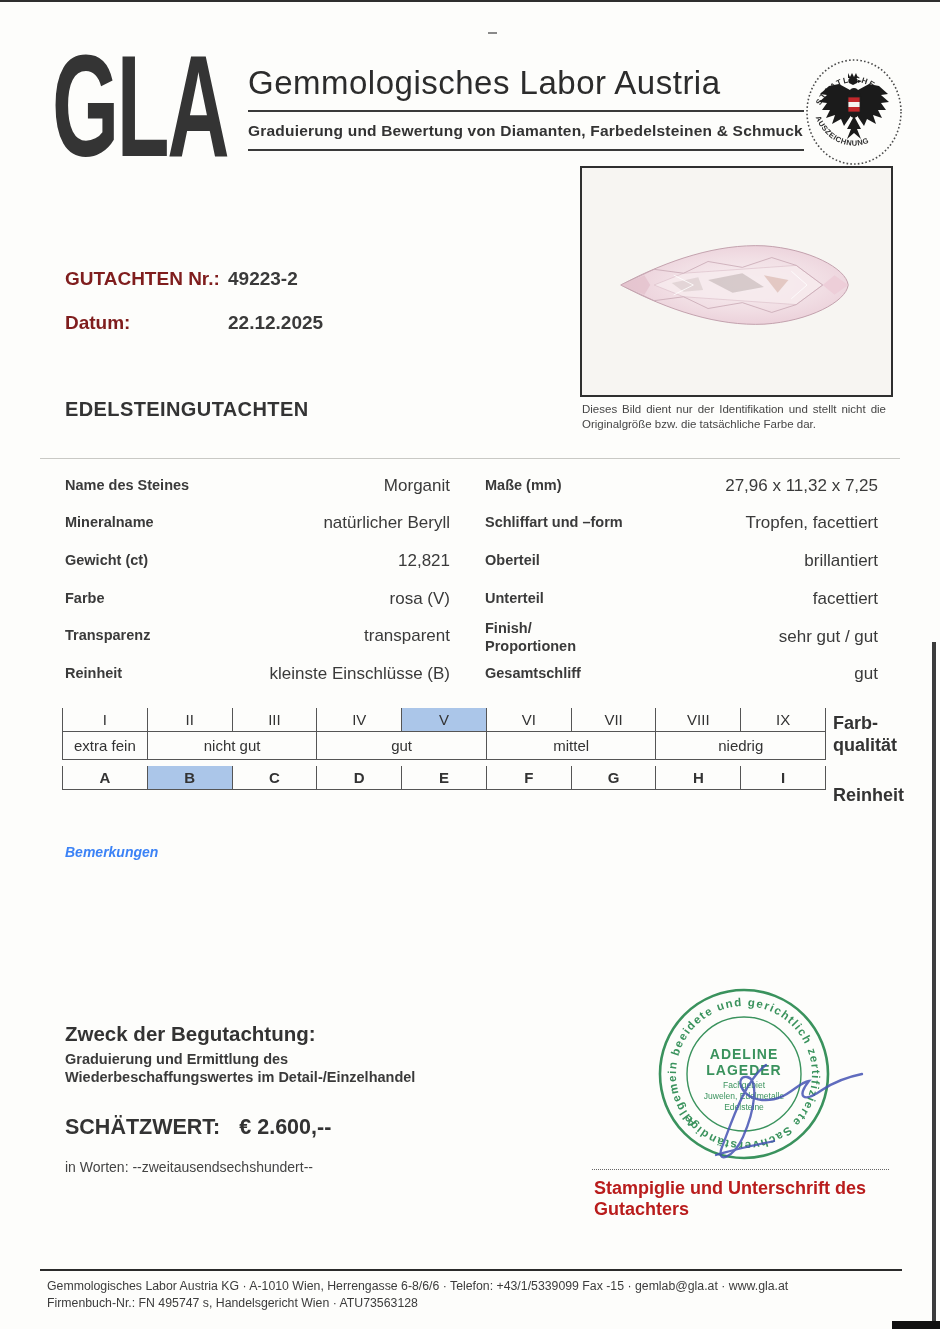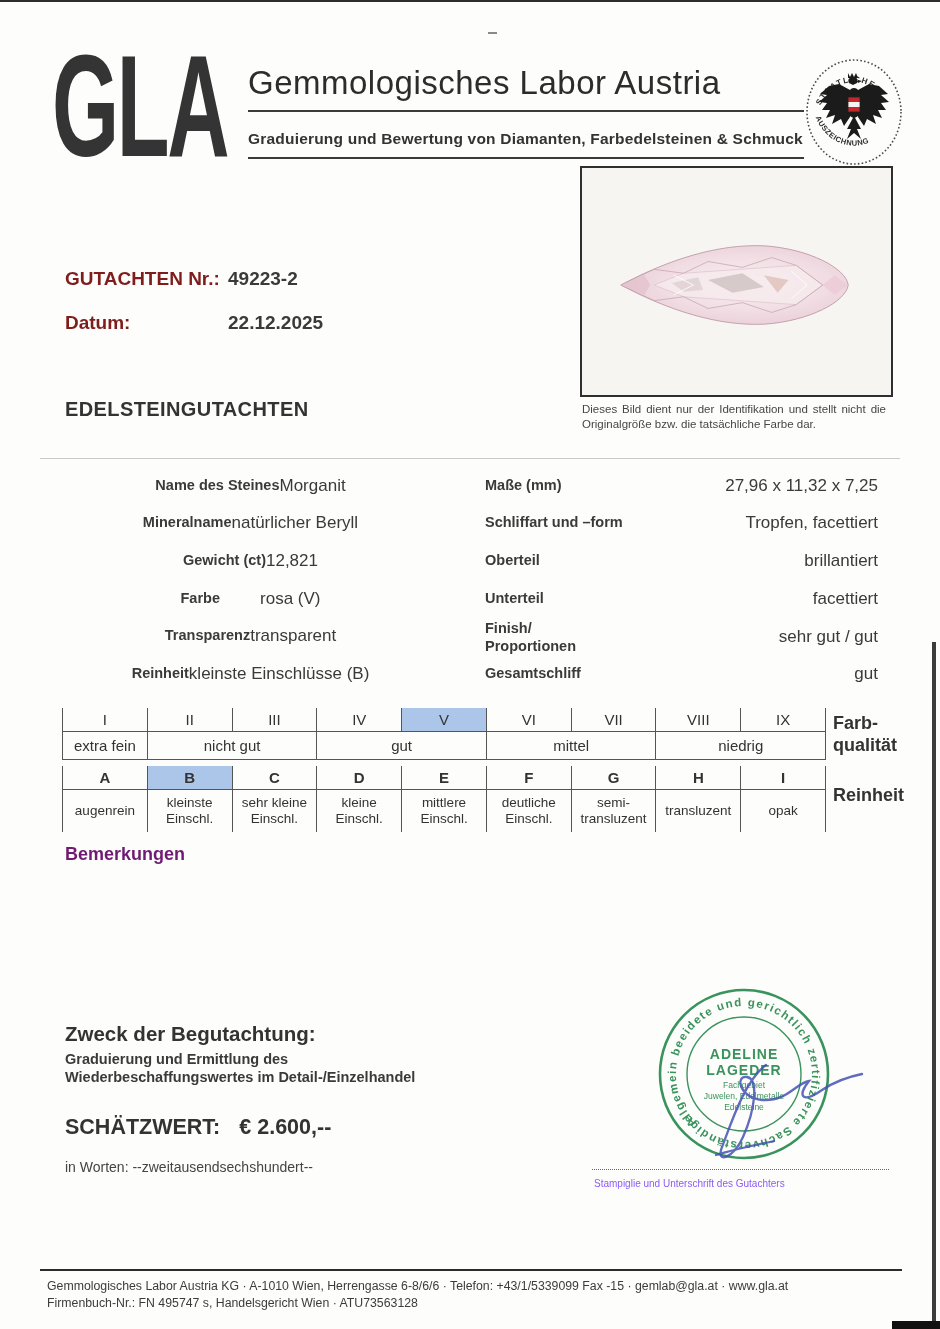--- a/index.html
+++ b/index.html
@@ -15,21 +15,21 @@
   .artifact-dash{position:absolute; left:488px; top:30px; width:9px; height:2px; background:#8a8a8a;}
 
   
   .logo{
     left:52px; top:46px; font-size:144px; font-weight:700; color:#343434;
     line-height:0.82; letter-spacing:-4px;
     transform:scaleX(0.60); transform-origin:left top;
   }
   .titleblock{left:248px; top:62px; width:556px;}
   .lab-title{font-size:33px; font-weight:400; color:#2c2c2c; letter-spacing:0.5px; padding-bottom:8px; border-bottom:2px solid #3a3a3a;}
-  .lab-sub{font-size:15.5px; font-weight:700; color:#333; padding-top:18px; padding-bottom:9px; border-bottom:2px solid #3a3a3a; letter-spacing:0.2px;}
+  .lab-sub{font-size:15.5px; font-weight:700; color:#333; padding-top:10px; padding-bottom:9px; border-bottom:2px solid #3a3a3a; letter-spacing:0.2px;}
   .emblem{left:803px; top:54px;}
 
   
   .meta-label{font-size:19px; font-weight:700; color:#7f1d1d;}
   .meta-value{font-size:19px; font-weight:700; color:#3a3a3a;}
 
   
   .photo-frame{
     left:580px; top:164px; width:309px; height:227px;
     border:2px solid #2f2f2f; background:#f7f5f2;
@@ -38,21 +38,21 @@
     left:582px; top:400px; width:304px; font-size:11.5px; line-height:1.32;
     color:#464646; text-align:justify;
   }
   .section-title{left:65px; top:396px; font-size:20px; font-weight:700; letter-spacing:0.4px; color:#333;}
   .thin-sep{left:40px; top:456px; width:860px; height:0; border-top:1px solid #c9c9c5;}
 
   
   .prop-row{position:absolute; display:flex; justify-content:space-between; align-items:flex-start;}
   .prop-row .plabel{font-size:14.5px; font-weight:700; color:#3a3a3a; white-space:pre-line; line-height:1.25;}
   .prop-row .pvalue{font-size:17px; color:#3a3a3a; text-align:right;}
-  .col-l{left:58px; width:385px;justify-content:center;}
+  .col-l{left:65px; width:385px;}
   .col-r{left:485px; width:393px;}
 
   
   .gtable{left:62px; top:706px; width:764px;}
   .grow{display:flex;}
   .gblock{border-left:1.5px solid #555;}
   .gcell{
     box-sizing:border-box; border-right:1.5px solid #555; text-align:center;
     color:#333; display:flex; align-items:center; justify-content:center;
   }
@@ -60,34 +60,34 @@
   .r-num{border-bottom:1.5px solid #555;}
   .r-word .gcell{height:27px; font-size:15px;}
   .r-word{border-bottom:1.5px solid #555;}
   .r-let .gcell{width:84.8px; height:23px; font-size:15px; font-weight:700;}
   .r-let{border-bottom:1.5px solid #555;}
   .r-desc .gcell{width:84.8px; height:42px; font-size:13.5px; line-height:1.15; padding:1px 2px;}
   .gcell.hl{background:#abc6e9;}
   .gap5{height:6px;}
   .axis-label{position:absolute; font-size:18px; font-weight:700; color:#333; line-height:1.2;}
 
-  .remarks{left:65px; top:842px; font-size:18px; font-weight:700; color:#701a75;}
+  .remarks{left:65px; top:842px; font-size:14px; font-weight:700; color:#3b82f6;font-style:italic;}
 
   
   .purpose-h{left:65px; top:1020px; font-size:20.5px; font-weight:700; color:#333;}
   .purpose-l1{left:65px; top:1049px; font-size:14.5px; font-weight:700; color:#3a3a3a;}
   .purpose-l2{left:65px; top:1067px; font-size:14.5px; font-weight:700; color:#3a3a3a;}
   .value-row{left:65px; top:1113px; font-size:21.5px; font-weight:700; color:#333;}
   .value-row .vlabel{margin-right:19px;text-align:center;}
   .in-words{left:65px; top:1157px; font-size:14px; color:#444;}
 
   
   .stamp-box{left:646px; top:975px; width:280px; height:200px;}
   .dotted-line{left:592px; top:1167px; width:297px; border-top:1.5px dotted #666;}
-  .stamp-caption{left:594px; top:1176px; font-size:10px; color:#8b5cf6;}
+  .stamp-caption{left:594px; top:1176px; font-size:18px; color:#b91c1c;font-weight:bold;}
 
   
   .footer-rule{left:40px; top:1267px; width:862px; border-top:2px solid #2b2b2b;}
   .footer-l1{left:47px; top:1277px; font-size:12.3px; color:#3c3c3c;}
   .footer-l2{left:47px; top:1294px; font-size:12.3px; color:#3c3c3c;}
 </style>
 </head>
 <body>
 
 <div class="page">
@@ -239,31 +239,20 @@
           <div class="gcell">A</div>
           <div class="gcell hl">B</div>
           <div class="gcell">C</div>
           <div class="gcell">D</div>
           <div class="gcell">E</div>
           <div class="gcell">F</div>
           <div class="gcell">G</div>
           <div class="gcell">H</div>
           <div class="gcell">I</div>
         </div>
-      <div class="grow r-desc" id="row-clarity-desc">
-          <div class="gcell">augenrein</div>
-          <div class="gcell">kleinste Einschl.</div>
-          <div class="gcell">sehr kleine Einschl.</div>
-          <div class="gcell">kleine Einschl.</div>
-          <div class="gcell">mittlere Einschl.</div>
-          <div class="gcell">deutliche Einschl.</div>
-          <div class="gcell">semi-transluzent</div>
-          <div class="gcell">transluzent</div>
-          <div class="gcell">opak</div>
-        </div>
     </div>
   </div>
   <div class="axis-label" style="left:833px; top:711px;">
     <div>Farb-</div>
     <div>qualität</div>
   </div>
   <div class="axis-label" style="left:833px; top:783px;">Reinheit</div>
 
   <div class="abs remarks">Bemerkungen</div>
 

